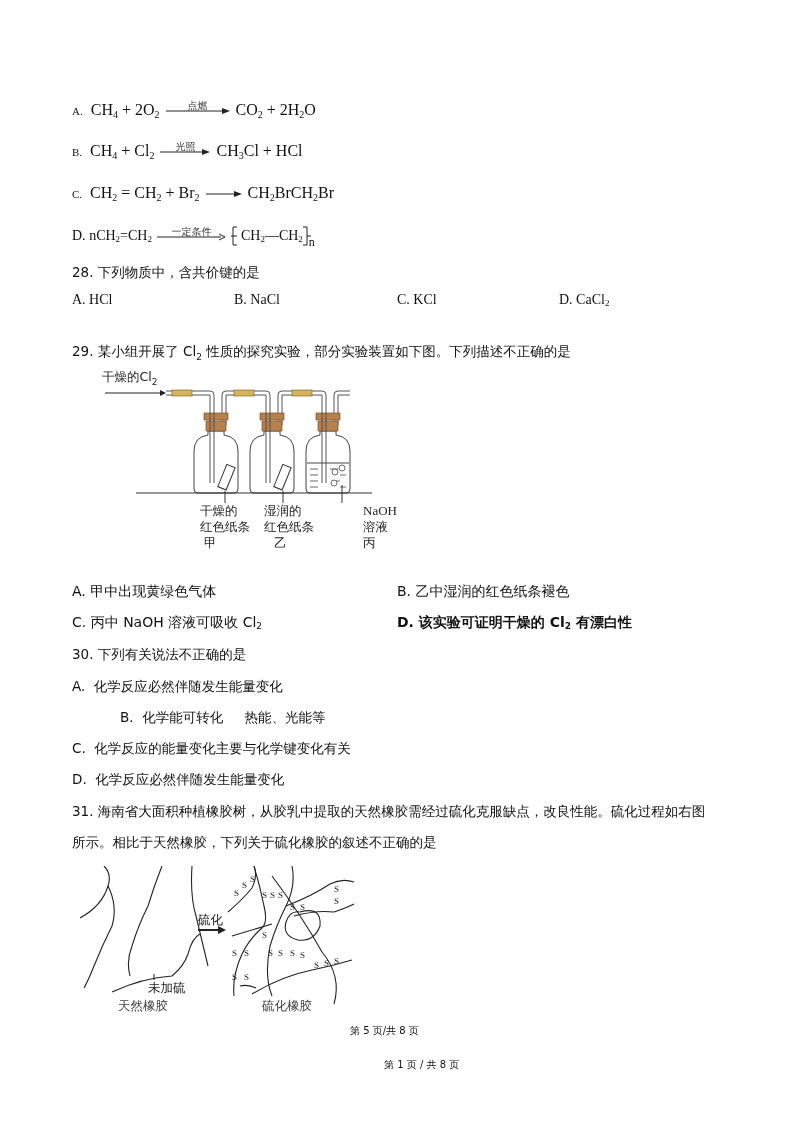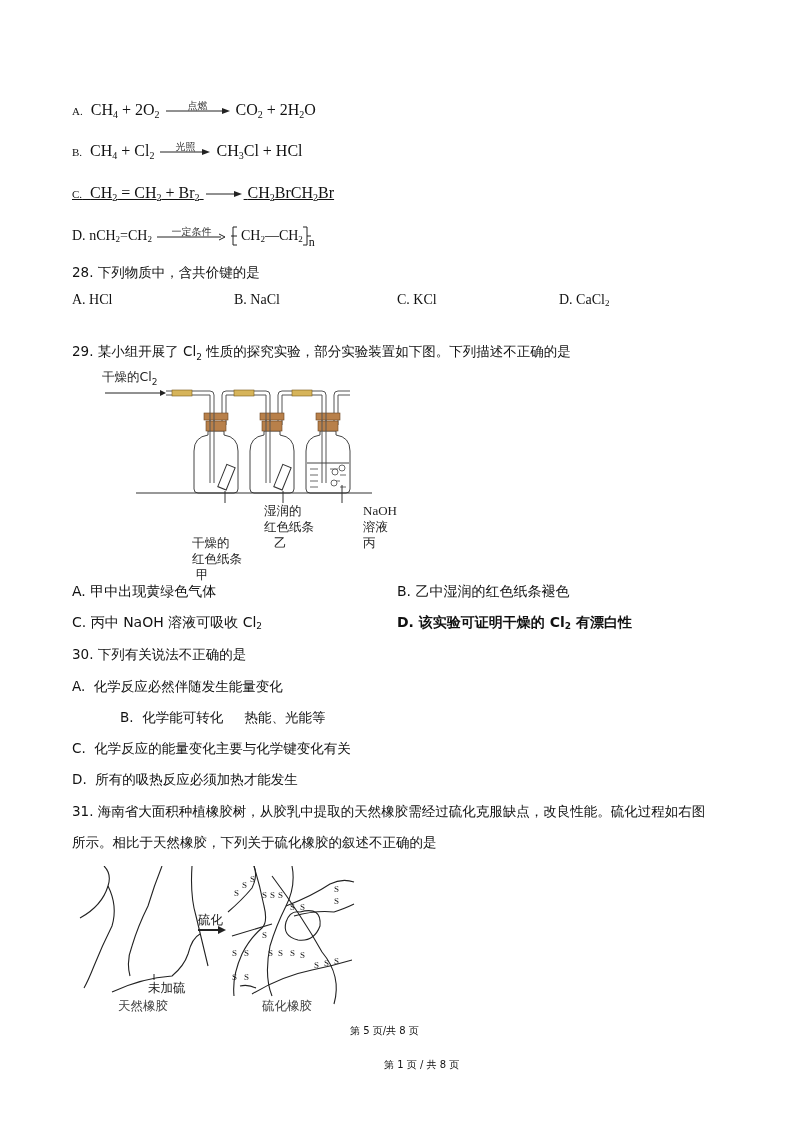--- a/index.html
+++ b/index.html
@@ -36,21 +36,21 @@
 <div class="line eq" style="top:141px;">
   <span class="lbl">B.</span>&nbsp;
   <span>CH</span><sub>4</sub><span> + Cl</span><sub>2</sub>
   <span class="arrow"><span class="cond">光照</span><svg width="50" height="8">
         <line x1="0" y1="4" x2="44" y2="4" stroke="#222" stroke-width="1"></line>
         <path d="M42 1 L50 4 L42 7 Z" fill="#222"></path>
       </svg></span>
   <span>CH</span><sub>3</sub><span>Cl + HCl</span>
 </div>
 
-<div class="line eq" style="top:183px;text-decoration:underline;">
+<div class="line eq" style="top:183px;">
   <span class="lbl">C.</span>&nbsp;
   <span>CH</span><sub>2</sub><span> = CH</span><sub>2</sub><span> + Br</span><sub>2</sub>
   <span class="arrow"><svg width="36" height="8">
         <line x1="0" y1="4" x2="30" y2="4" stroke="#222" stroke-width="1"></line>
         <path d="M28 1 L36 4 L28 7 Z" fill="#222"></path>
       </svg></span>
   <span>CH</span><sub>2</sub><span>BrCH</span><sub>2</sub><span>Br</span>
 </div>
 
 <div class="line" style="top:226px; font-size:14px;">
@@ -152,21 +152,21 @@
         <circle cx="242" cy="103" r="3"></circle>
         <circle cx="234" cy="118" r="3"></circle>
     </g>
 
     <line x1="36" y1="128" x2="272" y2="128" stroke="#333" stroke-width="1.2"></line>
 
     <line x1="125" y1="126" x2="125" y2="138" stroke="#333"></line>
     <line x1="183" y1="126" x2="183" y2="138" stroke="#333"></line>
     <line x1="242" y1="120" x2="242" y2="138" stroke="#333"></line>
   </svg>
-  <div class="figlbl" style="left:92px; top:138px;margin-top:32px;">
+  <div class="figlbl" style="left:100px; top:138px;">
     <div>干燥的</div>
       <div>红色纸条</div>
       <div style="padding-left:4px">甲</div>
   </div>
   <div class="figlbl" style="left:164px; top:138px;">
     <div>湿润的</div>
       <div>红色纸条</div>
       <div style="padding-left:10px">乙</div>
   </div>
   <div class="figlbl" style="left:229px; top:138px;margin-left:34px;">
@@ -178,21 +178,21 @@
 
 <div class="opt cn" style="left:72px; top:583px;">A.  甲中出现黄绿色气体</div>
 <div class="opt cn" style="left:397px; top:583px;">B.  乙中湿润的红色纸条褪色</div>
 <div class="opt cn" style="left:72px; top:614px;"><span>C.  丙中 NaOH 溶液可吸收 Cl</span><sub>2</sub><span></span></div>
 <div class="opt cn" style="left:397px; top:614px;font-weight:bold;"><span>D.  该实验可证明干燥的 Cl</span><sub>2</sub><span> 有漂白性</span></div>
 
 <div class="line cn" style="top:644px;">30. 下列有关说法不正确的是</div>
 <div class="line cn" style="top:676px; white-space:pre;">A.  化学反应必然伴随发生能量变化</div>
 <div class="line cn" style="top:707px; white-space:pre;margin-left:48px;">B.  化学能可转化     热能、光能等</div>
 <div class="line cn" style="top:738px; white-space:pre;">C.  化学反应的能量变化主要与化学键变化有关</div>
-<div class="line cn" style="top:769px; white-space:pre;">D.  所有的吸热反应必须加热才能发生</div>
+<div class="line cn" style="top:769px; white-space:pre;">D.  化学反应必然伴随发生能量变化</div>
 
 <div class="line cn" style="top:801px;">31. 海南省大面积种植橡胶树，从胶乳中提取的天然橡胶需经过硫化克服缺点，改良性能。硫化过程如右图</div>
 <div class="line cn" style="top:832px;">所示。相比于天然橡胶，下列关于硫化橡胶的叙述不正确的是</div>
 
 <div class="figure" style="left:72px; top:866px; width:290px; height:150px;">
   <svg width="290" height="150">
     <g fill="none" stroke="#222" stroke-width="1.1">
 
       <path d="M8 52 Q30 40 36 20 Q40 8 32 0"></path>
       <path d="M36 20 Q46 40 40 60 Q30 80 22 100 Q16 115 12 122"></path>

